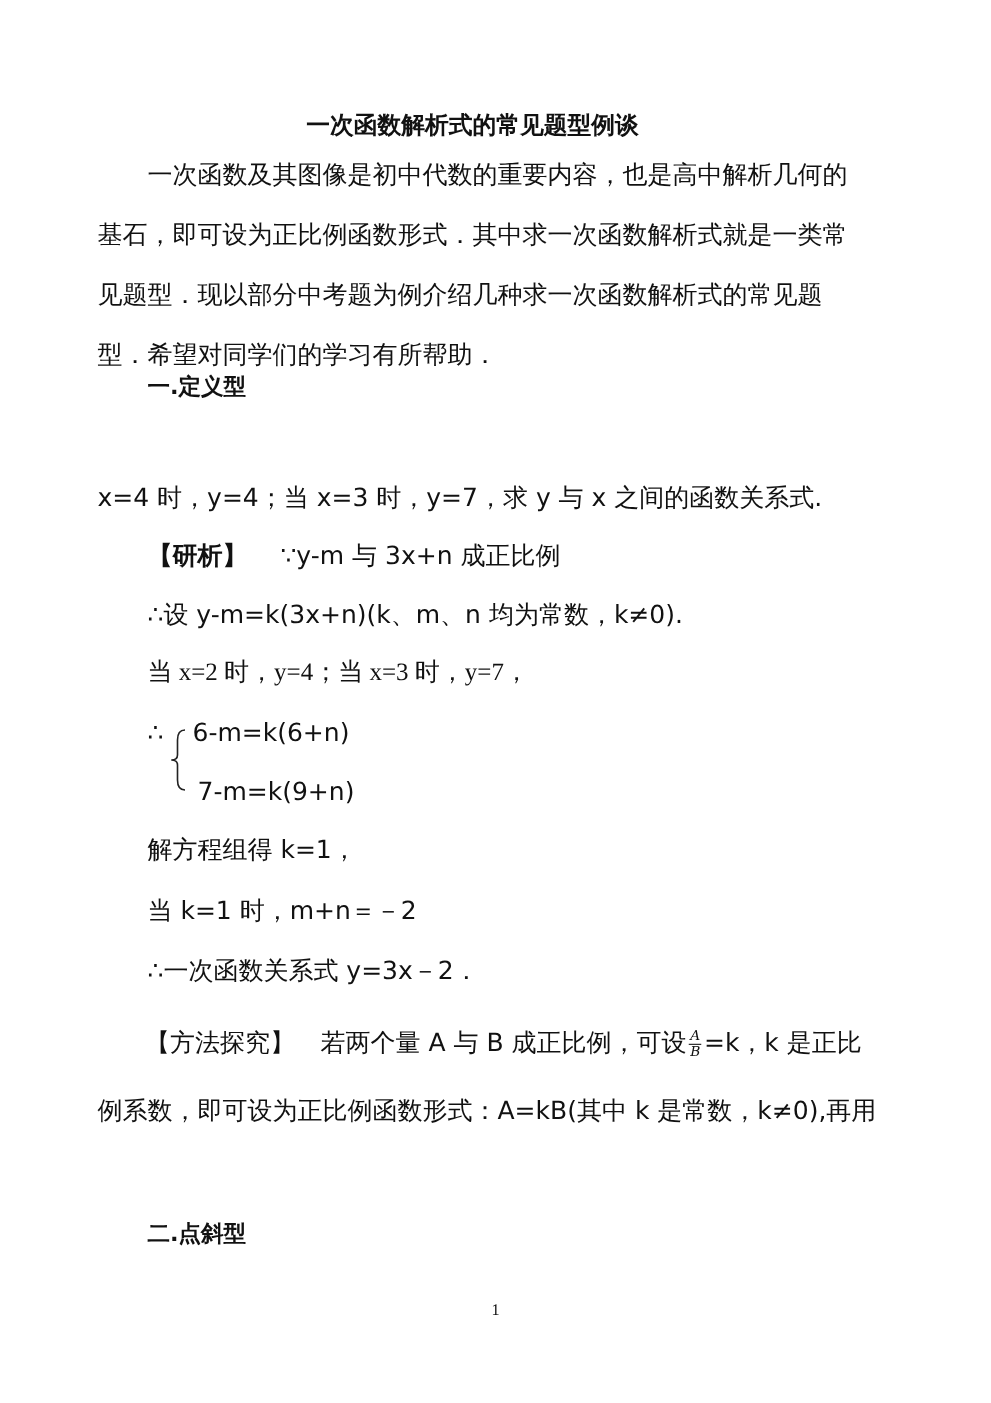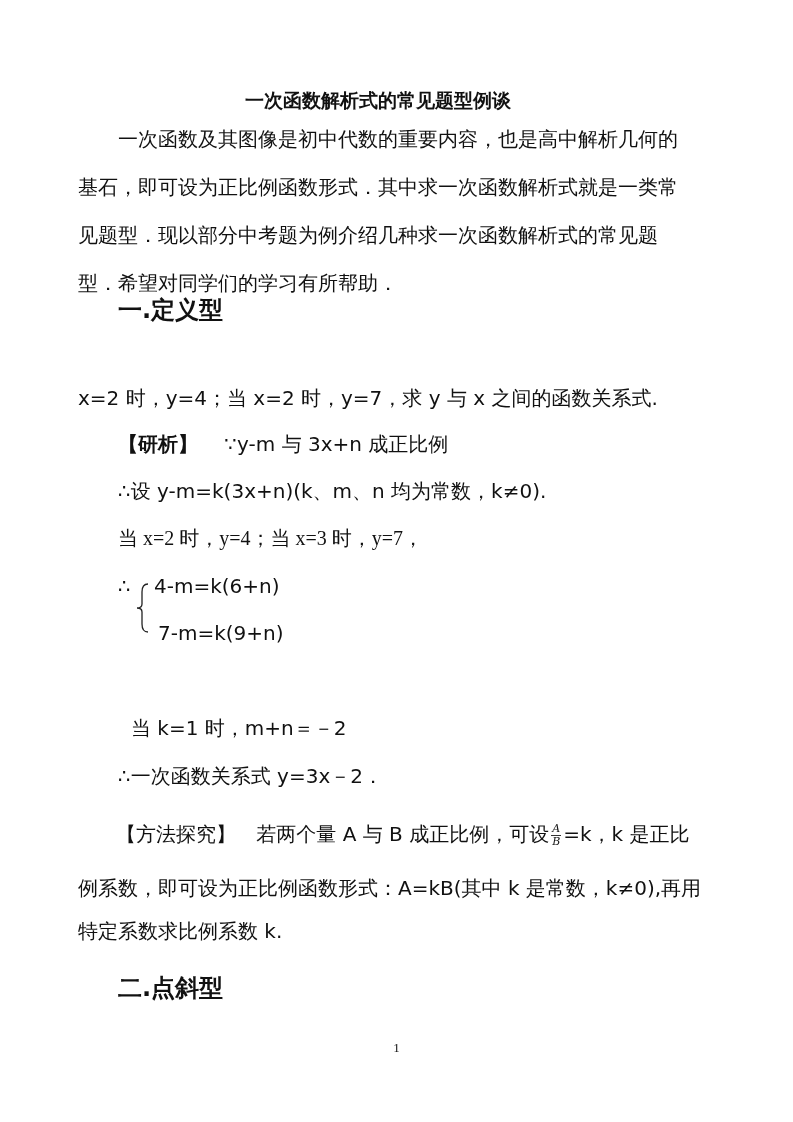--- a/index.html
+++ b/index.html
@@ -3,21 +3,21 @@
 <meta charset="utf-8">
 <style>
   html, body { margin: 0; padding: 0; background: #ffffff; }
   body { width: 793px; height: 1122px; position: relative; overflow: hidden;
          font-family: "DejaVu Sans", "Liberation Sans", sans-serif; color: #111; }
   .page { position: absolute; left: 0; top: 0; width: 793px; height: 1122px; }
   .line { position: absolute; left: 78px; font-size: 20px; line-height: 24px; white-space: nowrap; }
   .title { position: absolute; left: 0; width: 756px; top: 88px; text-align: center;
            font-size: 19px; font-weight: bold; line-height: 24px; }
   .bold { font-weight: bold; }
-  .heading { font-weight: bold; font-size: 24px; }
+  .heading { font-weight: bold; font-size: 18px; }
   .brace { position: absolute; left: 136px; top: 582px; width: 14px; height: 52px; }
   .frac { display: inline-block; vertical-align: middle; text-align: center;
           font-family: "DejaVu Serif", serif; font-style: italic; font-size: 11px; line-height: 12px; margin: 0 2px; }
   .frac .num { display: block; border-bottom: 1px solid #333; padding: 0 1px; }
   .frac .den { display: block; }
   .pagenum { position: absolute; top: 1040px; left: 0; width: 793px; text-align: center;
              font-family: "Liberation Serif", serif; font-size: 13px; }
 </style>
 </head>
 <body>
@@ -26,43 +26,43 @@
 
   <div class="title">一次函数解析式的常见题型例谈</div>
 
   <div class="line" style="top:127px; left:118px;">一次函数及其图像是初中代数的重要内容，也是高中解析几何的</div>
   <div class="line" style="top:175px;">基石，即可设为正比例函数形式．其中求一次函数解析式就是一类常</div>
   <div class="line" style="top:223px;">见题型．现以部分中考题为例介绍几种求一次函数解析式的常见题</div>
   <div class="line" style="top:271px;">型．希望对同学们的学习有所帮助．</div>
 
   <div class="line heading" style="top:298px; left:118px;">一.定义型</div>
 
-  <div class="line" style="top:386px;">x=2 时，y=4；当 x=2 时，y=7，求 y 与 x 之间的函数关系式.</div>
+  <div class="line" style="top:386px;">x=4 时，y=4；当 x=3 时，y=7，求 y 与 x 之间的函数关系式.</div>
 
   <div class="line" style="top:432px; left:118px;">
     <span class="bold">【研析】</span>
     <span style="margin-left:20px;">∵y-m 与 3x+n 成正比例</span>
   </div>
 
   <div class="line" style="top:479px; left:118px;">∴设 y-m=k(3x+n)(k、m、n 均为常数，k≠0).</div>
   <div class="line" style="top:526px; left:118px;font-family:Liberation Serif, serif;">当  x=2 时，y=4；当 x=3 时，y=7，</div>
 
   <div class="line" style="top:574px; left:118px;">∴</div>
   <svg class="brace" viewBox="0 0 14 52">
     <path d="M12 2 Q6 2 6 10 L6 22 Q6 26 1 26 Q6 26 6 30 L6 42 Q6 50 12 50" fill="none" stroke="#222" stroke-width="1.3"></path>
   </svg>
-  <div class="line" style="top:574px; left:154px;">4-m=k(6+n)</div>
+  <div class="line" style="top:574px; left:154px;">6-m=k(6+n)</div>
   <div class="line" style="top:621px; left:158px;text-align:center;">7-m=k(9+n)</div>
 
-  <div class="line" style="top:716px; left:131px;">当 k=1 时，m+n＝－2</div>
+  <div class="line" style="top:667px; left:118px;">解方程组得    k=1，</div>
+  <div class="line" style="top:716px; left:118px;">当 k=1 时，m+n＝－2</div>
   <div class="line" style="top:764px; left:118px;">∴一次函数关系式    y=3x－2．</div>
 
   <div class="line" style="top:822px; left:116px;">
     <span>【方法探究】</span>
     <span style="margin-left:14px;">若两个量 A 与 B 成正比例，可设</span><span class="frac"><span class="num">A</span><span class="den">B</span></span><span>=k，k 是正比</span>
   </div>
   <div class="line" style="top:876px;">例系数，即可设为正比例函数形式：A=kB(其中 k 是常数，k≠0),再用</div>
-  <div class="line" style="top:919px;">特定系数求比例系数 k.</div>
 
   <div class="line heading" style="top:976px; left:118px;text-align:right;">二.点斜型</div>
 
   <div class="pagenum">1</div>
 </div>
 
 </body></html>

